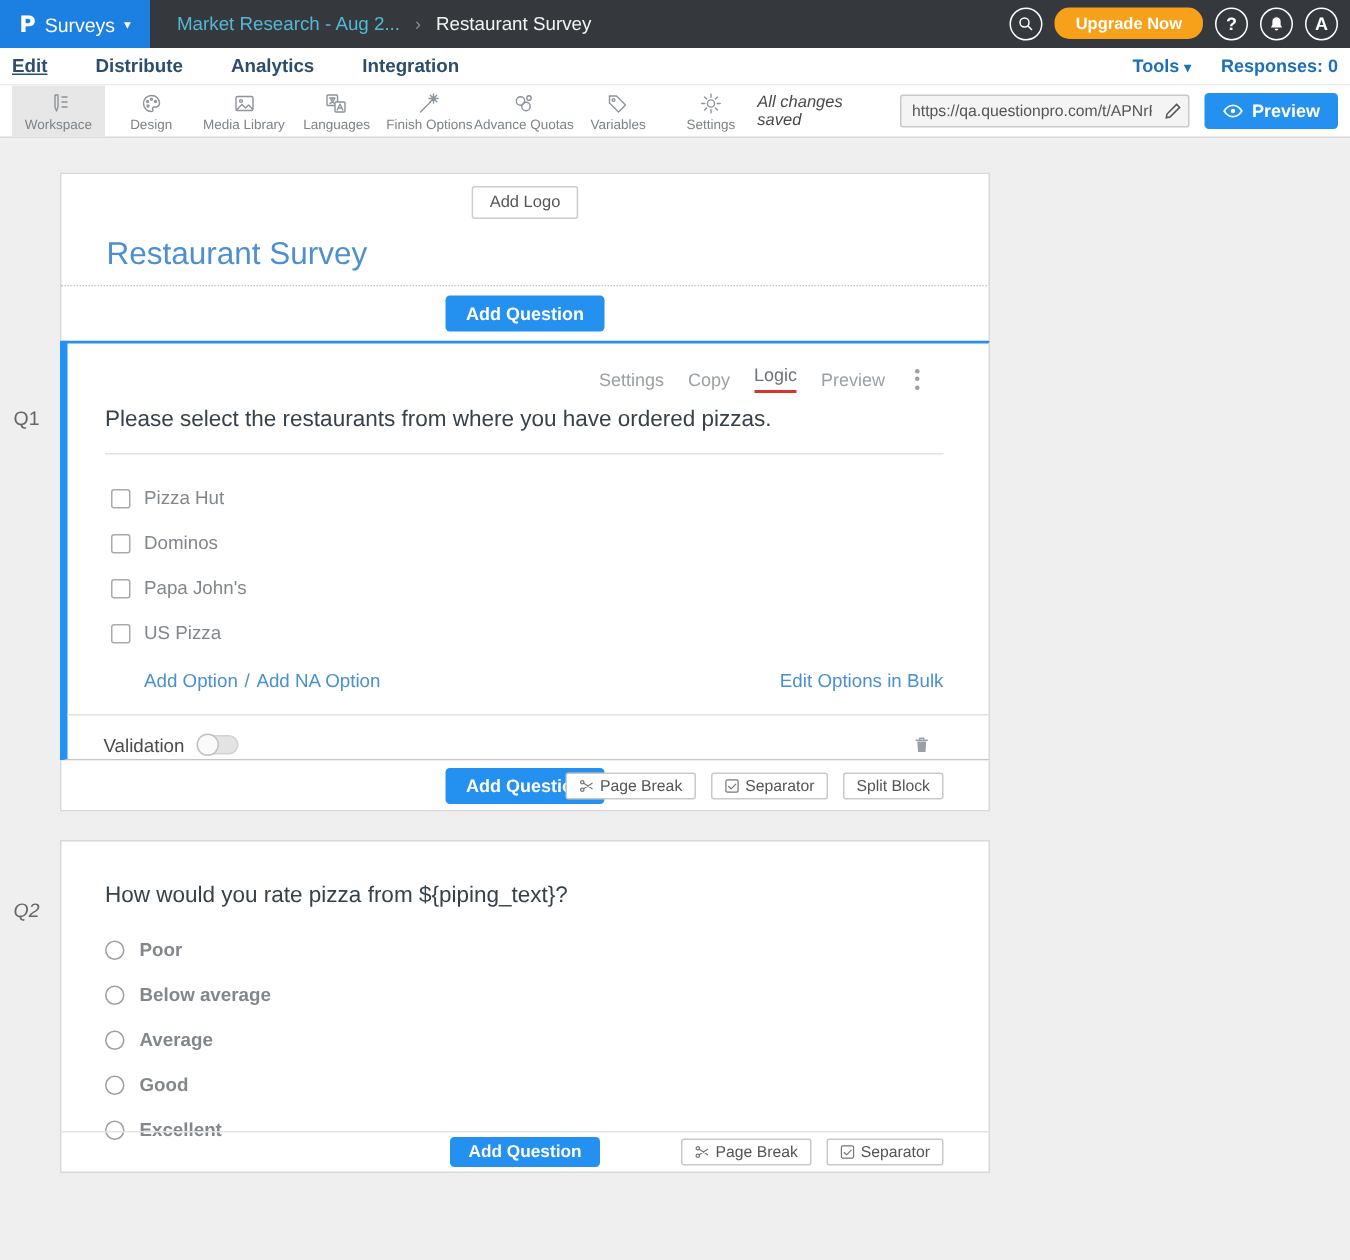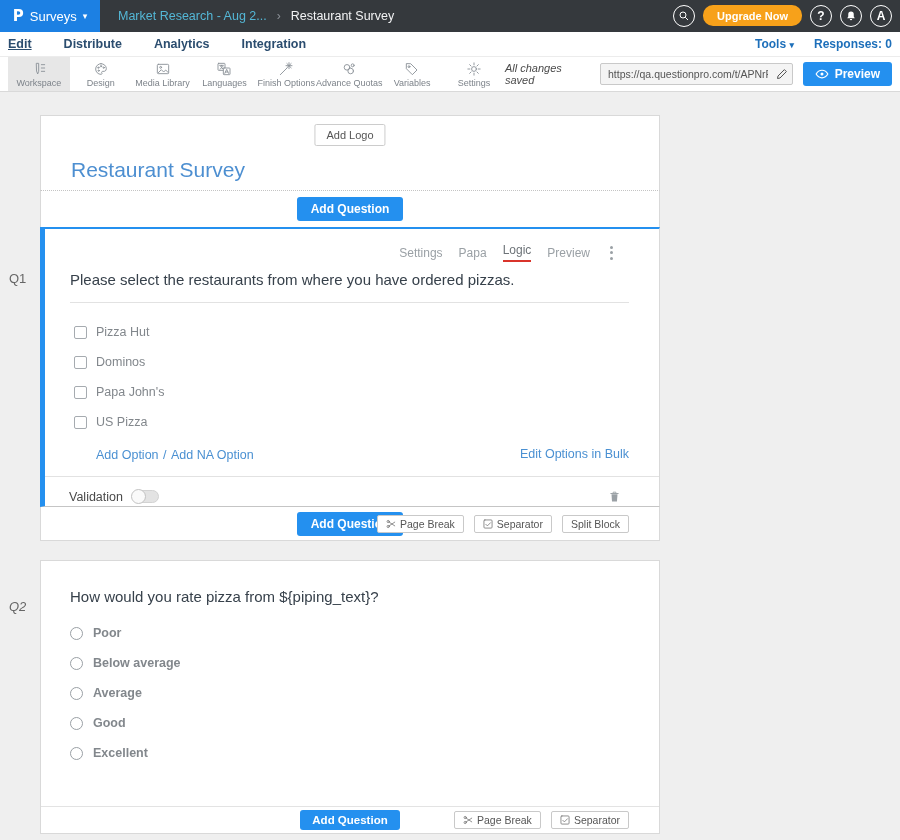--- a/index.html
+++ b/index.html
@@ -78,21 +78,21 @@
   .q1-divider { border-bottom:1px solid #e2e2e2; margin-top:13px; }
   .validation-row { display:flex; align-items:center; height:39px; padding:0 38px 0 24px; }
   .validation-label { font-size:12.5px; color:#4a4a4a; }
   .toggle { width:27px; height:13px; background:#e3e3e3; border:1px solid #d2d2d2; border-radius:7px; margin-left:9px; position:relative; cursor:pointer; }
   .toggle .knob { position:absolute; left:-2px; top:-2px; width:15px; height:15px; border-radius:50%; background:#fafafa; border:1px solid #c2c2c2; }
   .trash { margin-left:auto; cursor:pointer; display:flex; }
 
   .gap { height:19px; }
 
   
-  .q2-block { height:274px; background:#fff; border:1px solid #d9d9d9; position:relative; }
+  .q2-block { height:222px; background:#fff; border:1px solid #d9d9d9; position:relative; }
   .q2-text { font-size:15px; color:#37414b; padding:27px 30px 0 29px; }
   .q2-opts { margin-top:13px;font-weight:bold; }
   .q2-opts .opt-row { padding-left:29px; gap:10px; }
   .bottom-strip { position:absolute; bottom:0; left:0; right:0; height:27px; border-top:1px solid #e3e3e3; display:flex; align-items:center; justify-content:center; }
   .bottom-strip .add-q-btn { padding:4px 12px; font-size:11.5px; }
   .bottom-strip .block-btns { right:30px; }
 </style>
 </head>
 <body>
 
@@ -238,21 +238,21 @@
         <div class="survey-title">Restaurant Survey</div>
       </div>
 
       <div class="strip">
         <button class="add-q-btn">Add Question</button>
       </div>
 
       <div class="q1-block">
         <div class="q-menu">
           <span class="q-menu-link">Settings</span>
-          <span class="q-menu-link">Papa</span>
+          <span class="q-menu-link">Copy</span>
           <span class="q-menu-link active">Logic</span>
           <span class="q-menu-link">Preview</span>
           <span class="dots-menu">
               <i></i>
               <i></i>
               <i></i>
             </span>
         </div>
         <div class="q-text">Please select the restaurants from where you have ordered pizzas.</div>
         <div class="q-underline"></div>

